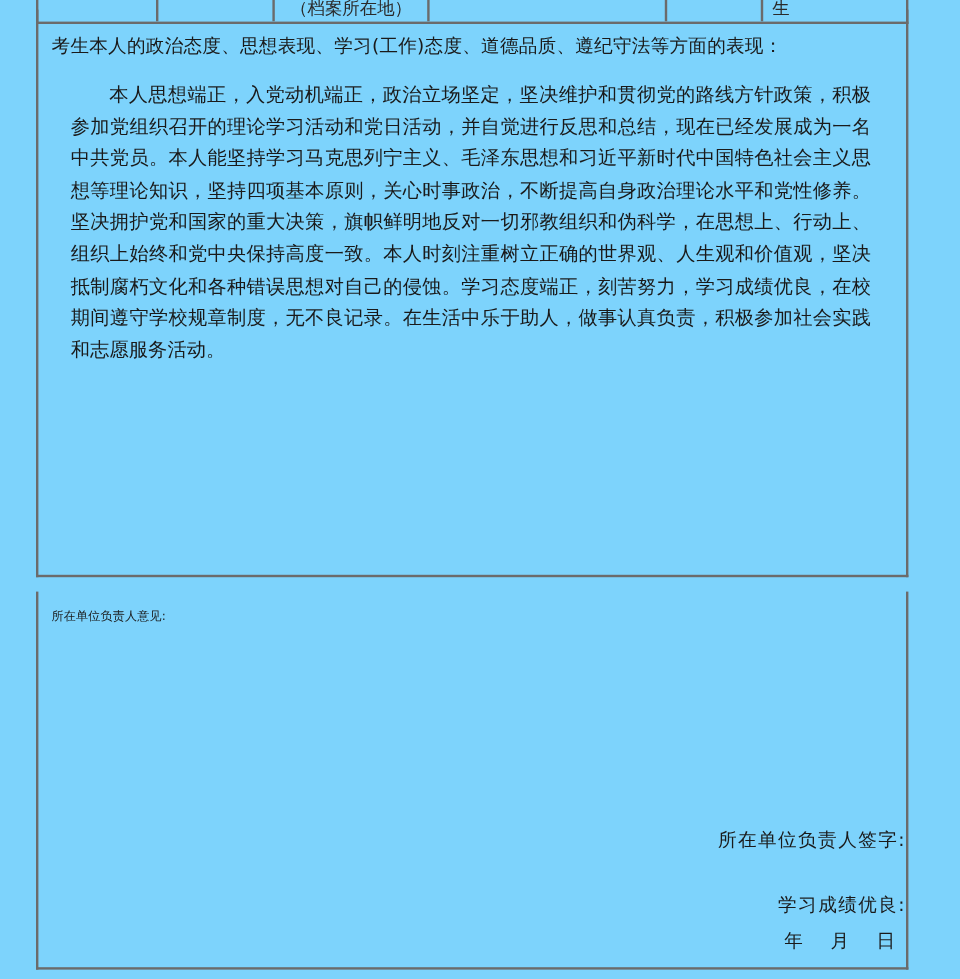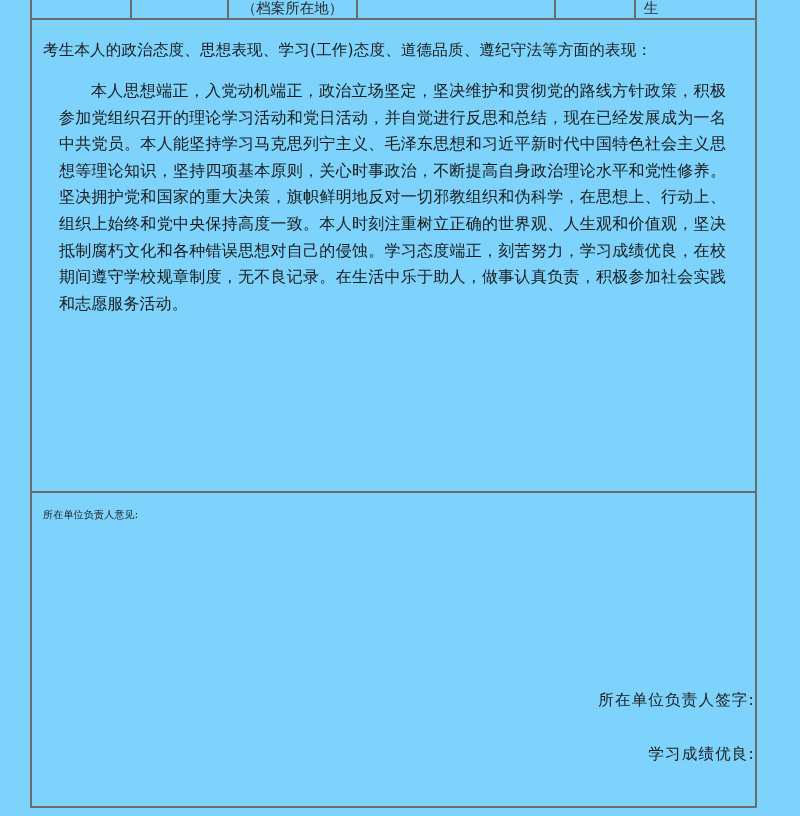--- a/index.html
+++ b/index.html
@@ -62,21 +62,21 @@
   .box {
     position: absolute;
     left: 30px;
     width: 727px;
     box-sizing: border-box;
     border-left: 2px solid #6b6b6b;
     border-right: 2px solid #6b6b6b;
     border-bottom: 2px solid #6b6b6b;
   }
   .box-upper {
-    top: 20px;
+    top: 8px;
     height: 473px;
     padding: 18px 13px 0 11px;
   }
   .box-lower {
     top: 493px;
     height: 315px;
     padding: 14px 13px 0 11px;
   }
 
   .heading {
@@ -154,16 +154,17 @@
     <p class="heading">考生本人的政治态度、思想表现、学习(工作)态度、道德品质、遵纪守法等方面的表现：</p>
     <p class="body-para">本人思想端正，入党动机端正，政治立场坚定，坚决维护和贯彻党的路线方针政策，积极参加党组织召开的理论学习活动和党日活动，并自觉进行反思和总结，现在已经发展成为一名中共党员。本人能坚持学习马克思列宁主义、毛泽东思想和习近平新时代中国特色社会主义思想等理论知识，坚持四项基本原则，关心时事政治，不断提高自身政治理论水平和党性修养。坚决拥护党和国家的重大决策，旗帜鲜明地反对一切邪教组织和伪科学，在思想上、行动上、组织上始终和党中央保持高度一致。本人时刻注重树立正确的世界观、人生观和价值观，坚决抵制腐朽文化和各种错误思想对自己的侵蚀。学习态度端正，刻苦努力，学习成绩优良，在校期间遵守学校规章制度，无不良记录。在生活中乐于助人，做事认真负责，积极参加社会实践和志愿服务活动。</p>
   </div>
 
   <div class="box box-lower">
     <p class="sub-heading">所在单位负责人意见:</p>
 
     <div class="sig-block">
       <div class="sig-line sig-signature">所在单位负责人签字:</div>
       <div class="sig-line sig-stamp">学习成绩优良:</div>
+      <div class="sig-line sig-date">年  月  日</div>
     </div>
   </div>
 
 </div>
 
 </body></html>

